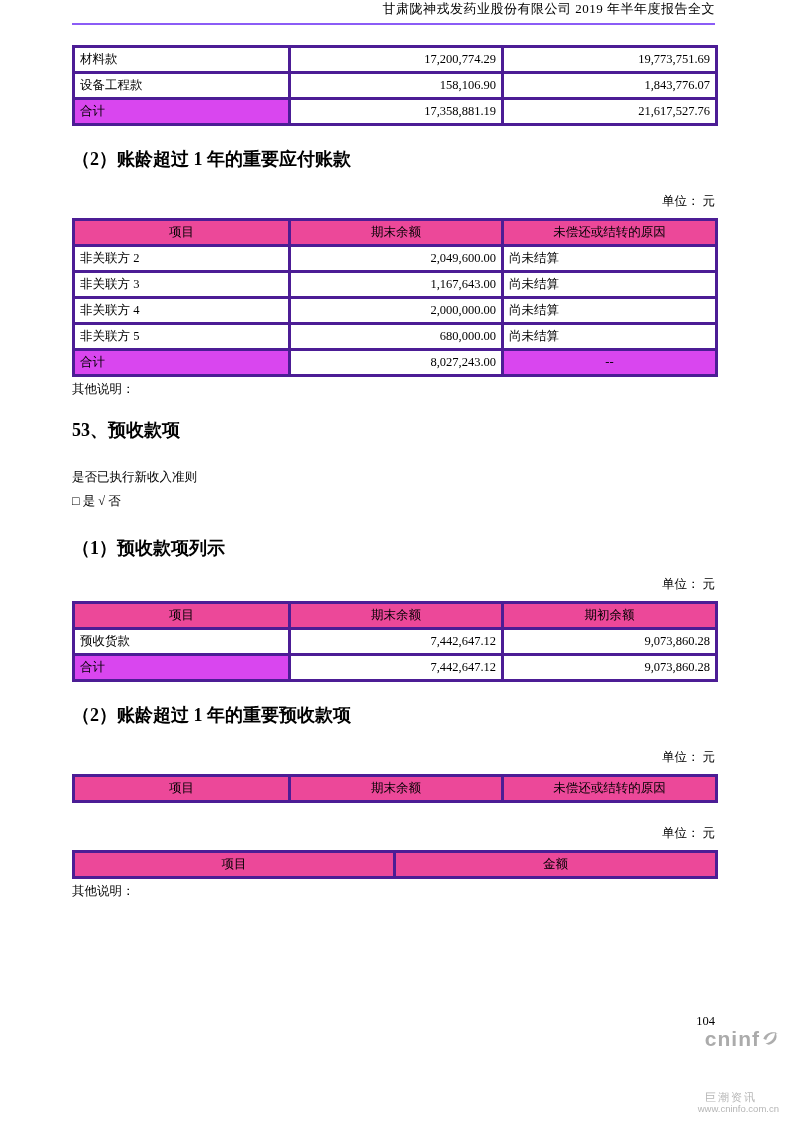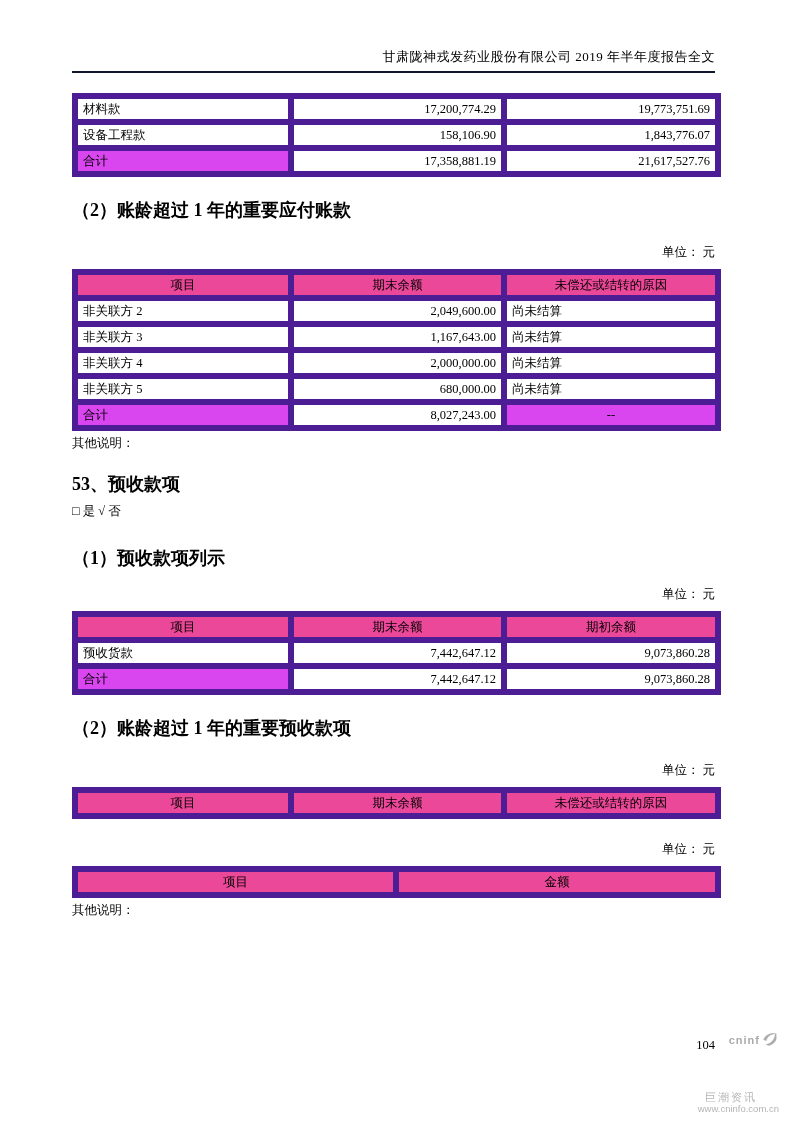--- a/index.html
+++ b/index.html
@@ -8,36 +8,35 @@
     position:relative;
     width:793px; height:1122px;
     margin:0 auto;
     background:#ffffff;
     font-family:"Liberation Serif","DejaVu Serif",serif;
     color:#000;
     overflow:hidden;
   }
   .content { width:643px; margin-left:72px; }
   .doc-header {
-    padding-top:48px;
     text-align:right;
     font-size:13px;
     letter-spacing:0.5px;
     padding-bottom:5px;
-    border-bottom:2px solid #0f172a;
+    border-bottom:2px solid #8b5cf6;
   }
   table {
     border-collapse:collapse;
     table-layout:fixed;
     width:643px;
     font-size:12.5px;
     border:1.5px solid #000;
   }
   td {
-    border:6px solid #4c1d95;
+    border:3px solid #4c1d95;
     height:26px;
     padding:1px 5px;
     overflow:hidden;
     white-space:nowrap;
     vertical-align:middle;
   }
   .th { background:#ec4899; text-align:center; }
   .gray { background:#d946ef; }
   .num { text-align:right; }
   .ctr { text-align:center; }
@@ -49,33 +48,33 @@
   .m-unit{ margin-top:22px; }
   .m-tbl { margin-top:8px; }
   .m-note{ margin-top:4px; }
   .m-37  { margin-top:20px; }
   .m-q   { margin-top:27px; }
   .m-a   { margin-top:7px; }
   .m-s1  { margin-top:26px; }
   .m-unit2{ margin-top:16px; }
   .page-number {
     position:absolute;
-    top:1038px; right:78px;
+    top:1014px; right:78px;
     font-size:12.5px;
   }
   .cninf-logo {
     position:absolute;
     right:14px; bottom:8px;
     text-align:right;
     color:#b0b0b0;
     font-family:"Liberation Sans","DejaVu Sans",sans-serif;
     line-height:1.1;
   }
   .cninf-brand-row { display:flex; align-items:center; justify-content:flex-end; gap:2px; }
-  .cninf-brand { font-size:11px; font-weight:bold; letter-spacing:1px; color:#ababab; }
+  .cninf-brand { font-size:21px; font-weight:bold; letter-spacing:1px; color:#ababab; }
   .cninf-cn { font-size:11px; letter-spacing:2px; color:#b5b5b5; margin-right:22px;margin-top:41px; }
   .cninf-url { font-size:9.5px; color:#b5b5b5; }
 </style>
 </head>
 <body>
 
 <div class="page">
   <div class="content">
 
     <div class="doc-header">甘肃陇神戎发药业股份有限公司 2019 年半年度报告全文</div>
@@ -146,20 +145,21 @@
         <td class="num">8,027,243.00</td>
         <td class="gray ctr">--</td>
       </tr>
     </tbody>
       </table>
 
     <div class="body-text m-note">其他说明：</div>
 
     <div class="sec-heading m-37">53、预收款项</div>
 
+    <div class="body-text m-q">是否已执行新收入准则</div>
     <div class="body-text m-a">□ 是 √ 否</div>
 
     <div class="sec-heading m-s1">（1）预收款项列示</div>
 
     <div class="unit-line m-unit2">单位：  元</div>
 
     <table class="m-tbl">
       <colgroup>
           <col style="width:216px">
           <col style="width:213px">

